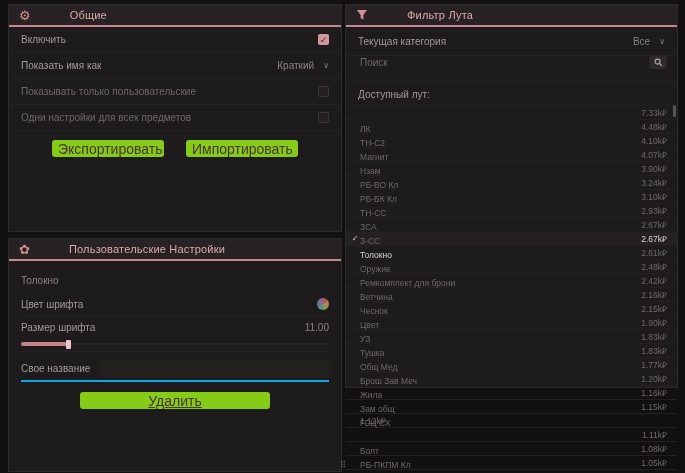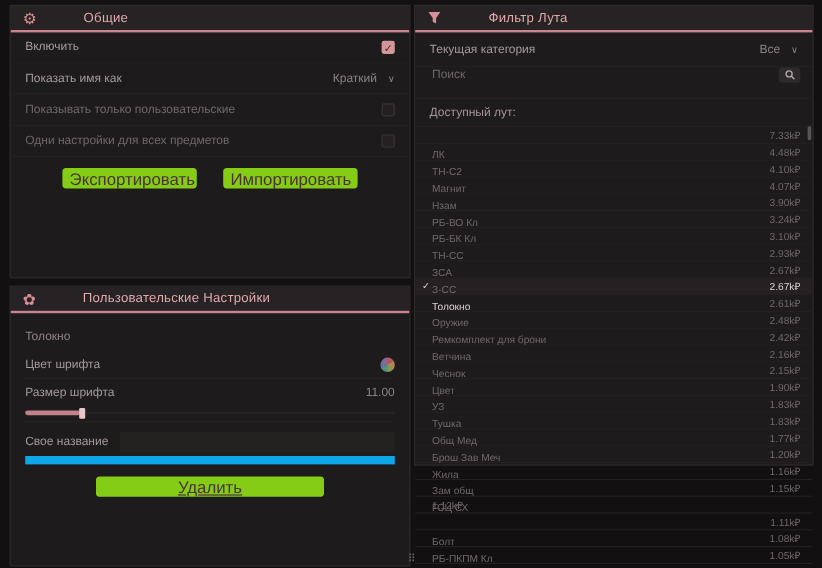--- a/index.html
+++ b/index.html
@@ -55,21 +55,21 @@
     height:22px;border-bottom:1px solid #252122;}
   .color-wheel{
     width:12px;height:12px;border-radius:50%;
     background:conic-gradient(#c66 0 60deg,#cc9a5e 60deg 120deg,#9aac62 120deg 180deg,#5fa98f 180deg 240deg,#6f86b5 240deg 300deg,#a671a8 300deg 360deg);
     opacity:.85;
   }
   .slider{position:relative;height:10px;margin:1px 0 2px;}
   .slider .track{position:absolute;left:0;top:4px;width:100%;height:2px;background:#272324;}
   .slider .fill{position:absolute;left:0;top:3px;width:46px;height:4px;background:#c5828a;border-radius:2px;}
   .slider .handle{position:absolute;left:45px;top:1px;width:5px;height:9px;background:#e9c6c9;border-radius:1px;}
-  .name-row{display:flex;align-items:center;gap:10px;height:24px;border-bottom:7px solid #0ea5e9;margin-top:4px;}
+  .name-row{display:flex;align-items:center;gap:10px;height:24px;border-bottom:2px solid #0ea5e9;margin-top:4px;}
   .name-input{flex:1;background:#232020;border:none;outline:none;height:15px;
     color:#cfc7c8;font-size:10px;font-family:"Liberation Sans",sans-serif;}
 
   
   .frow{display:flex;align-items:center;justify-content:space-between;
     padding:0 12px;height:28px;border-bottom:1px solid #252122;text-align:center;}
   .search-row{display:flex;align-items:flex-start;gap:8px;padding:0 10px 0 12px;height:25px;border-bottom:1px solid #252122;}
   .search-input{flex:1;background:transparent;border:none;outline:none;
     color:#cfc7c8;font-size:10px;font-family:"Liberation Sans",sans-serif;}
   .search-input::placeholder{color:#6f6869;}

